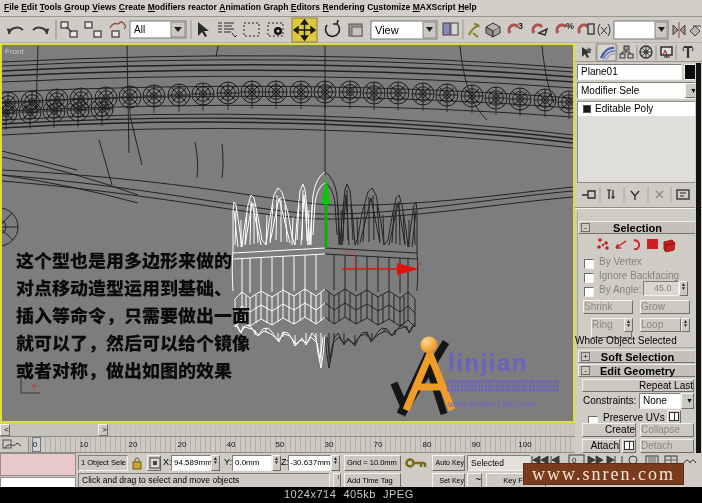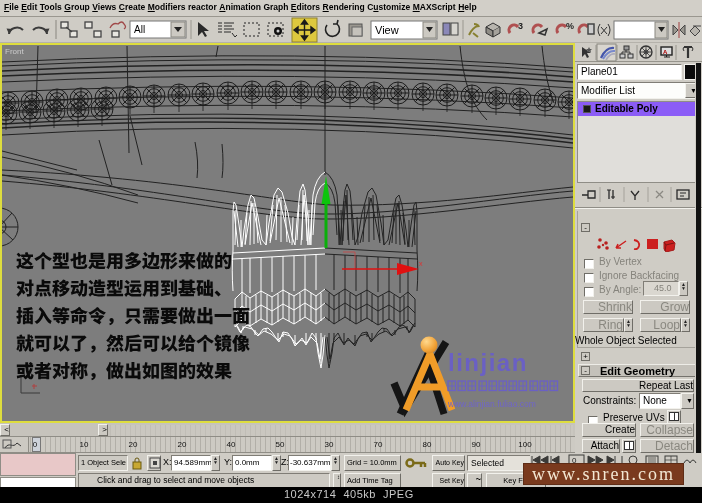--- a/index.html
+++ b/index.html
@@ -1,18 +1,18 @@
 <!DOCTYPE html>
 <html><head><meta charset="utf-8"><style>
 *{margin:0;padding:0;box-sizing:border-box}
 body{width:702px;height:503px;overflow:hidden;position:relative;font-family:"Liberation Sans",sans-serif;background:#cfccc5}
 .ab{position:absolute}
 .sunk{border:1px solid;border-color:#807d76 #f2f1ec #f2f1ec #807d76;background:#fff}
 .btn{border:1px solid;border-color:#f2f1ec #6f6d67 #6f6d67 #f2f1ec;background:#ccc9c2;font-size:10px;text-align:right;color:#000}
-.gbtn{border:1px solid;border-color:#f2f1ec #6f6d67 #6f6d67 #f2f1ec;background:#ccc9c2;font-size:12px;text-align:right;color:#8a8880}
+.gbtn{border:1px solid;border-color:#f2f1ec #6f6d67 #6f6d67 #f2f1ec;background:#ccc9c2;font-size:10px;text-align:left;color:#8a8880}
 .roll{border:1px solid;border-color:#edece7 #75736d #75736d #edece7;background:#c4c1ba;font-size:11px;font-weight:bold;text-align:center;color:#000}
 .cb{width:10px;height:10px;background:#fff;border:1px solid;border-color:#6f6d67 #f2f1ec #f2f1ec #6f6d67;display:inline-block}
 .gtxt{font-size:10px;color:#85837c}
 .spin{width:9px;border:1px solid;border-color:#f2f1ec #6f6d67 #6f6d67 #f2f1ec;background:#ccc9c2;font-size:5px;line-height:4px;text-align:center;color:#222}
 </style></head>
 <body>
 
 <div class="ab" style="left:0;top:0;width:702px;height:17px;background:#d2cfc8;border-bottom:1px solid #9a978f;font-size:8.5px;font-weight:bold;color:#000;white-space:nowrap;padding-left:4px;line-height:15px">
 <span style="margin-right:2.5px"><u>F</u>ile</span><span style="margin-right:2.5px"><u>E</u>dit</span><span style="margin-right:2.5px"><u>T</u>ools</span><span style="margin-right:2.5px"><u>G</u>roup</span><span style="margin-right:2.5px"><u>V</u>iews</span><span style="margin-right:2.5px"><u>C</u>reate</span><span style="margin-right:2.5px"><u>M</u>odifiers</span><span style="margin-right:2.5px">reactor</span><span style="margin-right:2.5px"><u>A</u>nimation</span><span style="margin-right:2.5px">Graph <u>E</u>ditors</span><span style="margin-right:2.5px"><u>R</u>endering</span><span style="margin-right:2.5px">C<u>u</u>stomize</span><span style="margin-right:2.5px"><u>M</u>AXScript</span><span><u>H</u>elp</span>
 </div>
@@ -309,25 +309,25 @@
 <text x="88" y="11" font-size="6" fill="#a00" font-weight="bold">A</text>
 
 <path d="M109 4 h8 M113 4 v11" stroke="#333" stroke-width="2.2" fill="none"></path>
 <path d="M109 4 q-2 2 0 4 M117 4 q2 2 0 4" stroke="#333" fill="none"></path>
 </svg>
 </div>
 
 <div class="ab sunk" style="left:2px;top:21px;width:105px;height:16px;font-size:10px;line-height:14px;padding-left:3px;color:#000">Plane01</div>
 <div class="ab" style="left:109px;top:21px;width:15px;height:16px;background:#0a0a0a;border:1px solid #f2f1ec"></div>
 
-<div class="ab sunk" style="left:2px;top:39px;width:122px;height:17px;background:#fdfdfb;font-size:10px;line-height:15px;padding-left:3px;color:#000">Modifier List</div>
+<div class="ab sunk" style="left:2px;top:39px;width:122px;height:17px;background:#fdfdfb;font-size:10px;line-height:15px;padding-left:3px;color:#000">Modifier Sele</div>
 <div class="ab btn" style="left:110px;top:40px;width:13px;height:15px;line-height:13px;font-size:7px">▼</div>
 
 <div class="ab" style="left:2px;top:58px;width:121px;height:82px;background:#e0deda;border:1px solid #8f8d86">
-<div class="ab" style="left:0;top:0;width:119px;height:14px;background:#8b5cf6;color:#000;font-size:10px;font-weight:bold;line-height:13px">
+<div class="ab" style="left:0;top:0;width:119px;height:14px;background:#ffffff;color:#000;font-size:10px;font-weight:normal;line-height:13px">
 <span style="display:inline-block;width:8px;height:8px;background:#1a1a1a;border:1px solid #555;margin:0 4px 0 5px;vertical-align:-1px"></span>Editable Poly</div>
 </div>
 
 <div class="ab" style="left:2px;top:142px;width:121px;height:19px">
 <svg width="121" height="19" viewBox="0 0 121 19" style="display:block">
 <path d="M23 2 V17 M47 2 V17 M71 2 V17 M94 2 V17" stroke="#a5a29b"></path>
 <g stroke="#2a2a2a" fill="none" stroke-width="1.3">
 <path d="M5 10 h6 M11 6 h7 v7 h-7 Z"></path>
 <path d="M32 5 v9 M36 5 v9"></path>
           <path d="M30 5 h4 M34 12 h4" stroke-width="1"></path>
@@ -336,20 +336,21 @@
             <path d="M79 6 l7 7 M86 6 l-7 7"></path>
           </g>
 <rect x="100" y="5" width="12" height="9"></rect>
           <path d="M103 8 h6 M103 11 h4" stroke-width="1"></path>
 </g>
 </svg>
 </div>
 <div class="ab" style="left:0;top:164px;width:127px;height:2px;border-top:1px solid #8f8d86;border-bottom:1px solid #f2f1ec"></div>
 
 <div class="ab" style="left:2px;top:168px;width:121px;height:137px;border:1px solid #a5a29b;border-top:none"></div>
+<div class="ab roll" style="left:3px;top:178px;width:119px;height:13px;line-height:12px">Selection</div>
 <div class="ab" style="left:6px;top:180px;width:9px;height:9px;background:#ccc9c2;border:1px solid #6f6d67;font-size:8px;line-height:7px;text-align:center">-</div>
 <div class="ab" style="left:2px;top:193px;width:121px;height:16px">
 <svg width="121" height="16" viewBox="0 0 121 16" style="display:block">
 <g fill="#cc1f1f" stroke="#cc1f1f">
 <g fill="#b8201f" stroke="none">
             <circle cx="23" cy="4" r="1.8"></circle>
             <circle cx="29" cy="7" r="1.8"></circle>
             <circle cx="22" cy="11" r="1.8"></circle>
             <circle cx="30" cy="12" r="1.8"></circle>
             <circle cx="26" cy="9" r="1.2"></circle>
@@ -367,26 +368,27 @@
 <div class="ab" style="left:9px;top:212px"><span class="cb"></span></div>
     <div class="ab gtxt" style="left:24px;top:213px">By Vertex</div>
 <div class="ab" style="left:9px;top:226px"><span class="cb"></span></div>
     <div class="ab gtxt" style="left:24px;top:227px">Ignore Backfacing</div>
 <div class="ab" style="left:9px;top:240px"><span class="cb"></span></div>
     <div class="ab gtxt" style="left:24px;top:241px">By Angle:</div>
 <div class="ab sunk" style="left:68px;top:238px;width:36px;height:15px;background:#dad7d0;font-size:9px;line-height:13px;padding-left:10px;color:#85837c">45.0</div>
 <div class="ab spin" style="left:104px;top:238px;height:15px">▲<br>▼</div>
 <div class="ab gbtn" style="left:8px;top:257px;width:50px;height:14px;line-height:12px">Shrink</div>
 <div class="ab gbtn" style="left:65px;top:257px;width:50px;height:14px;line-height:12px">Grow</div>
-<div class="ab gbtn" style="left:8px;top:275px;width:41px;height:14px;line-height:12px">Ring</div>
+<div class="ab gbtn" style="left:16px;top:275px;width:41px;height:20px;line-height:12px">Ring</div>
 <div class="ab spin" style="left:49px;top:275px;height:14px">▲<br>▼</div>
 <div class="ab gbtn" style="left:65px;top:275px;width:41px;height:14px;line-height:12px">Loop</div>
 <div class="ab spin" style="left:106px;top:275px;height:14px">▲<br>▼</div>
 <div class="ab" style="left:0;top:292px;width:123px;text-align:left;font-size:10px;color:#000">Whole Object Selected</div>
 
+<div class="ab roll" style="left:3px;top:307px;width:119px;height:13px;line-height:12px">Soft Selection</div>
 <div class="ab" style="left:6px;top:309px;width:9px;height:9px;background:#ccc9c2;border:1px solid #6f6d67;font-size:8px;line-height:8px;text-align:center">+</div>
 <div class="ab roll" style="left:3px;top:321px;width:119px;height:13px;line-height:12px">Edit Geometry</div>
 <div class="ab" style="left:6px;top:323px;width:9px;height:9px;background:#ccc9c2;border:1px solid #6f6d67;font-size:8px;line-height:7px;text-align:center">-</div>
 <div class="ab btn" style="left:7px;top:336px;width:112px;height:13px;line-height:11px">Repeat Last</div>
 <div class="ab" style="left:8px;top:352px;font-size:10px;color:#000">Constraints:</div>
 <div class="ab sunk" style="left:64px;top:350px;width:42px;height:16px;font-size:10px;line-height:14px;padding-left:3px;color:#000">None</div>
 <div class="ab btn" style="left:106px;top:350px;width:13px;height:16px;line-height:14px;font-size:7px">▼</div>
 <div class="ab" style="left:13px;top:369px"><span class="cb"></span></div>
 <div class="ab" style="left:28px;top:369px;font-size:10px;color:#000">Preserve UVs</div>
 <div class="ab btn" style="left:92px;top:367px;width:14px;height:14px">
@@ -458,21 +460,21 @@
  <div class="ab sunk" style="left:171px;top:2px;width:40px;height:16px;font-size:8px;line-height:14px;padding-left:2px">94.589mm</div>
  <div class="ab spin" style="left:211px;top:2px;height:16px">▲<br>▼</div>
  <div class="ab" style="left:224px;top:4px;font-size:9px;color:#000">Y:</div>
  <div class="ab sunk" style="left:232px;top:2px;width:40px;height:16px;font-size:8px;line-height:14px;padding-left:2px">0.0mm</div>
  <div class="ab spin" style="left:272px;top:2px;height:16px">▲<br>▼</div>
  <div class="ab" style="left:281px;top:4px;font-size:9px;color:#000">Z:</div>
  <div class="ab sunk" style="left:288px;top:2px;width:43px;height:16px;font-size:8px;line-height:14px;padding-left:1px">-30.637mm</div>
  <div class="ab spin" style="left:331px;top:2px;height:16px">▲<br>▼</div>
  <div class="ab btn" style="left:344px;top:2px;width:57px;height:16px;line-height:14px;font-size:7.5px;text-align:left;padding-left:2px;overflow:hidden">Grid = 10.0mm</div>
 
- <div class="ab sunk" style="left:78px;top:20px;width:252px;height:15px;background:#cdcac3;font-size:8.5px;line-height:13px;padding-left:18px;color:#000">Click and drag to select and move objects</div>
+ <div class="ab sunk" style="left:78px;top:20px;width:252px;height:15px;background:#cdcac3;font-size:8.5px;line-height:13px;padding-left:3px;color:#000">Click and drag to select and move objects</div>
  <div class="ab btn" style="left:333px;top:20px;width:8px;height:15px;font-size:6px">↕</div>
  <div class="ab btn" style="left:344px;top:20px;width:57px;height:15px;line-height:13px;font-size:7.5px;text-align:left;padding-left:2px;overflow:hidden">Add Time Tag</div>
 
  <div class="ab" style="left:404px;top:3px;width:22px;height:16px"><svg width="26" height="14">
         <circle cx="6" cy="7" r="3.5" fill="none" stroke="#7a6a18" stroke-width="2.5"></circle>
         <path d="M9 7 h12 M17 7 v4 M21 7 v4" stroke="#7a6a18" stroke-width="2.5" fill="none"></path>
       </svg></div>
  <div class="ab btn" style="left:432px;top:2px;width:33px;height:16px;line-height:14px;font-size:7px;overflow:hidden;padding:0">Auto Key</div>
  <div class="ab btn" style="left:432px;top:20px;width:33px;height:15px;line-height:13px;font-size:7px;overflow:hidden;padding:0">Set Key</div>
  <div class="ab sunk" style="left:467px;top:2px;width:76px;height:16px;font-size:8.5px;line-height:14px;padding-left:3px;background:#e4e1da">Selected</div>

